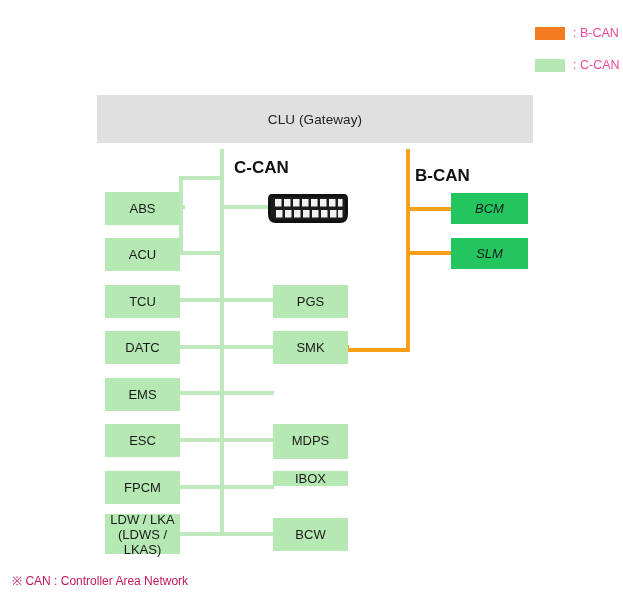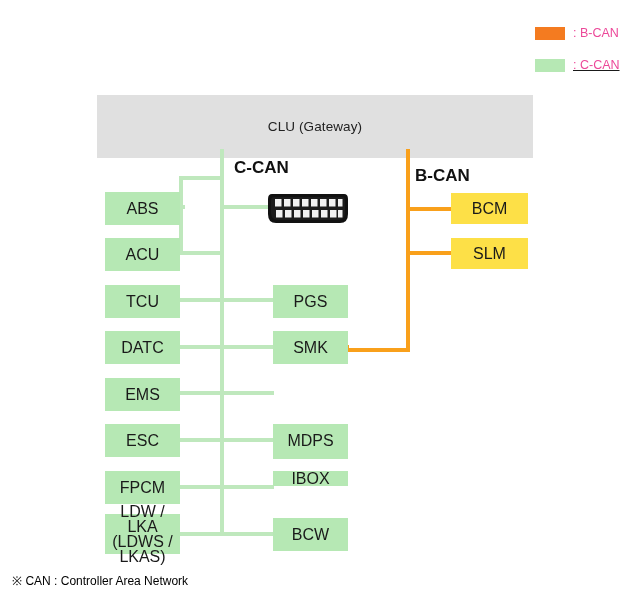--- a/index.html
+++ b/index.html
@@ -39,21 +39,21 @@
     white-space: nowrap;
     line-height: 13px;
   }
 
   
   .header-bar {
     position: absolute;
     left: 97px;
     top: 95px;
     width: 436px;
-    height: 63px;
+    height: 48px;
     background: #e0e0e0;
     display: flex;
     align-items: center;
     justify-content: center;
   }
   .header-title {
     font-size: 13.5px;
     color: #222222;
     letter-spacing: .1px;
   }
@@ -78,29 +78,30 @@
     white-space: nowrap;
   }
 
   
   .node {
     position: absolute;
     display: flex;
     align-items: center;
     justify-content: center;
     text-align: center;
-    font-size: 16px;
+    font-size: 13px;
     color: #1a1a1a;
     line-height: 15px;
   }
   .node-c {
     background: #b6e8b4;
   }
   .node-b {
-    background: #fde047;
+    background: #22c55e;
+    font-style: italic;
   }
   .node-label {
     white-space: pre-line;
     padding: 0 2px;
   }
 
   
   .obd {
     position: absolute;
     left: 266px;
@@ -111,34 +112,34 @@
   .obd svg {
     display: block;
   }
 
   
   .footnote {
     position: absolute;
     left: 12px;
     top: 572px;
     font-size: 12px;
-    color: #000000;
+    color: #be185d;
     white-space: nowrap;
   }
 </style>
 </head>
 <body>
 
 <div id="stage">
 
   <div class="legend-row" style="left:535px; top:26px;">
     <span class="legend-swatch" style="background:#f47b20;"></span>
     <span class="legend-label">: B-CAN</span>
   </div>
-  <div class="legend-row" style="left:535px; top:58px;text-decoration:underline;">
+  <div class="legend-row" style="left:535px; top:58px;">
     <span class="legend-swatch" style="background:#b6e8b4;"></span>
     <span class="legend-label">: C-CAN</span>
   </div>
 
   <div class="header-bar">
     <span class="header-title">CLU (Gateway)</span>
   </div>
 
   <span class="bus-label" style="left:234px; top:158px;">C-CAN</span>
   <span class="bus-label" style="left:415px; top:150px;margin-top:16px;">B-CAN</span>

